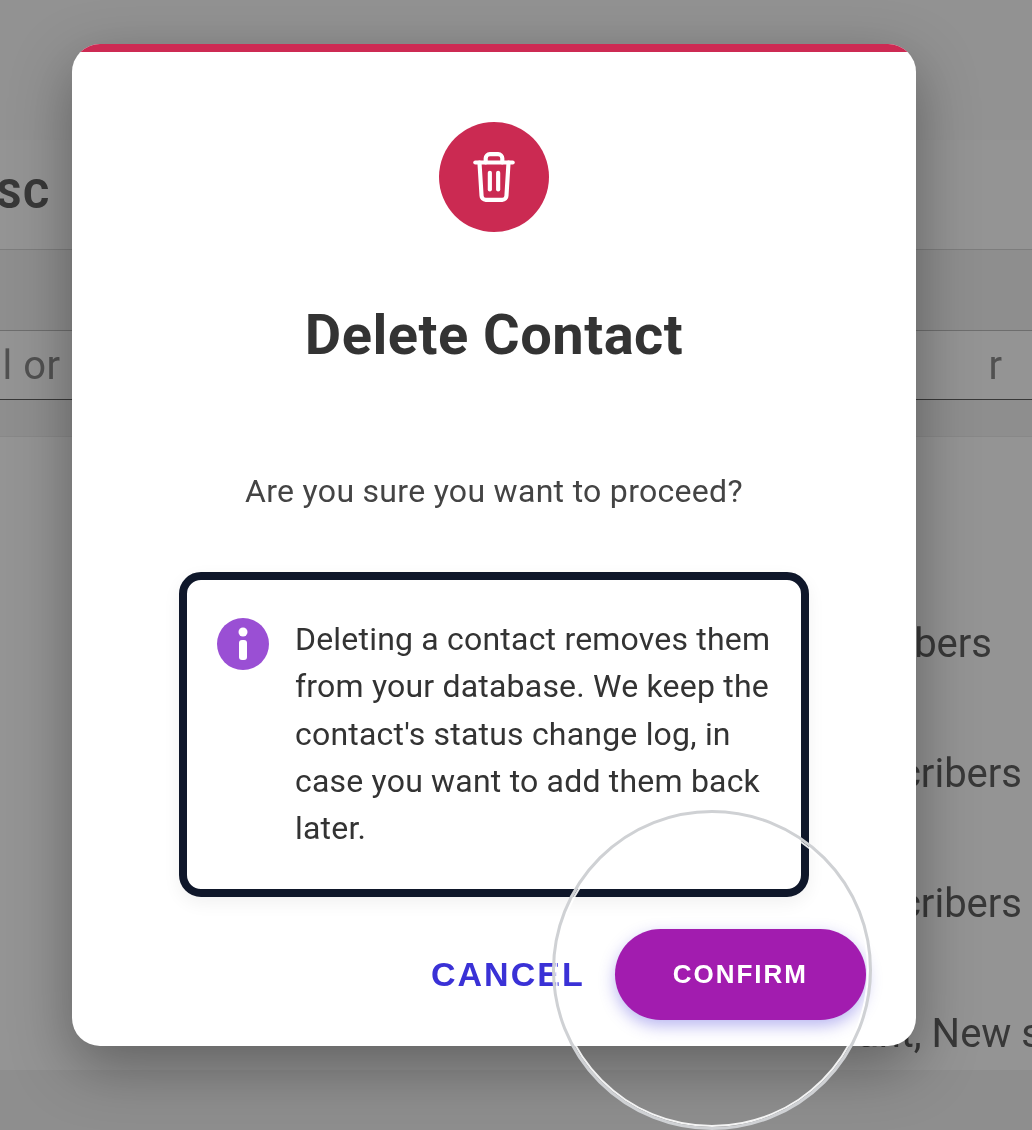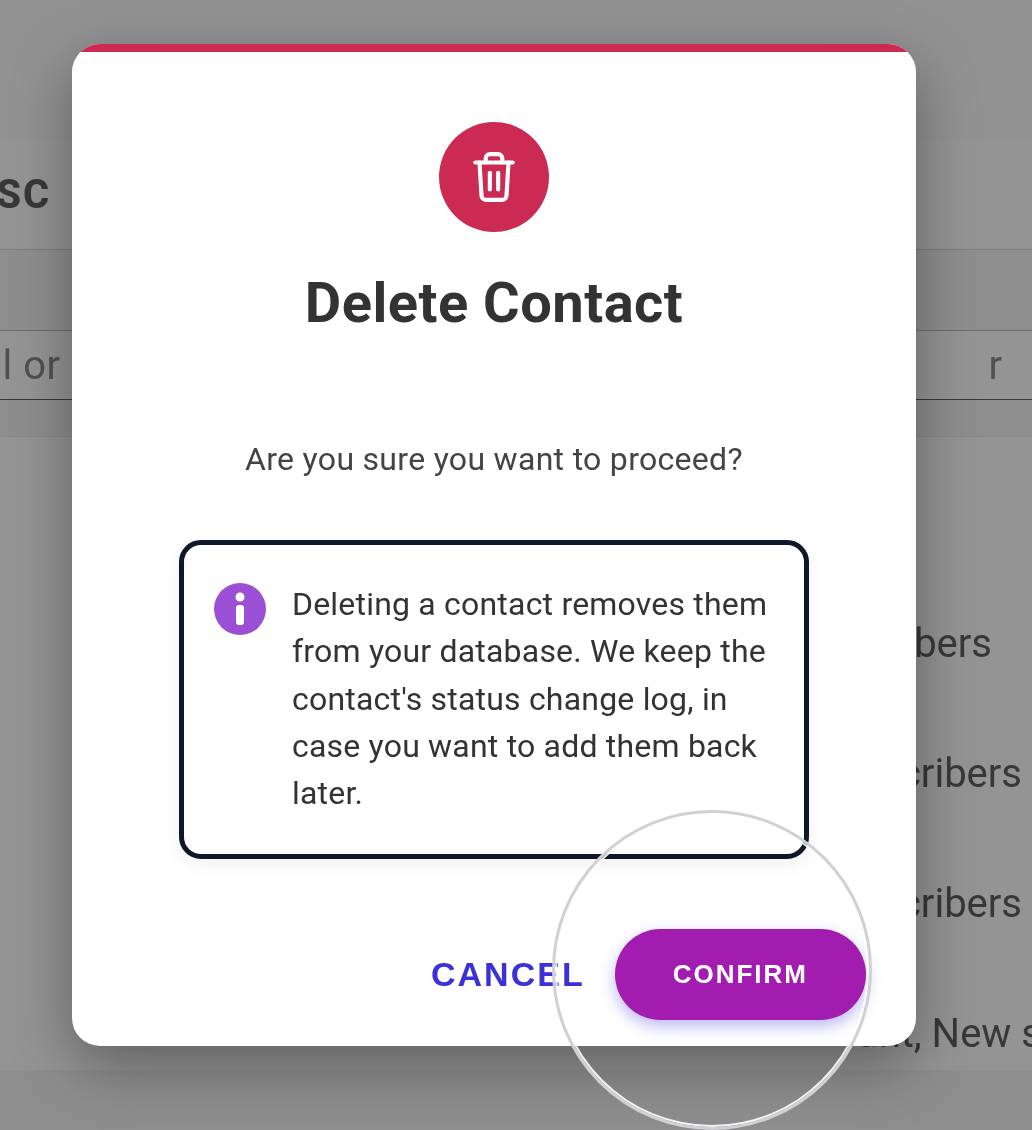--- a/index.html
+++ b/index.html
@@ -69,31 +69,31 @@
     position:absolute; left:0; right:0; top:8px; bottom:0;
     display:flex; flex-direction:column; align-items:center;
     padding-top:70px;
   }
   .icon-circle {
     width:110px; height:110px; border-radius:55px;
     background:#cb2a52;
     display:flex; align-items:center; justify-content:center;
   }
   .modal-title {
-    margin-top:38px;
+    margin-top:70px;
     font-size:56px; font-weight:700; color:#333; letter-spacing:.5px;
   }
   .modal-sub {
     margin-top:104px;
     font-size:32px; color:#444; letter-spacing:.3px;
   }
   .info-box {
     margin-top:62px;
     width:630px;
-    border:5px solid #0f172a;
+    border:8px solid #0f172a;
     border-radius:22px;
     padding:36px 30px 36px 30px;
     display:flex; gap:26px;
     box-shadow: 0 6px 18px rgba(0,0,0,0.06);
   }
   .info-box .info-icon {
     flex: 0 0 52px; display:flex; justify-content:center; align-items:flex-start; padding-top:2px;
   }
   .info-box .info-text {
     font-size:32px; color:#333; line-height:1.48; letter-spacing:.2px;

